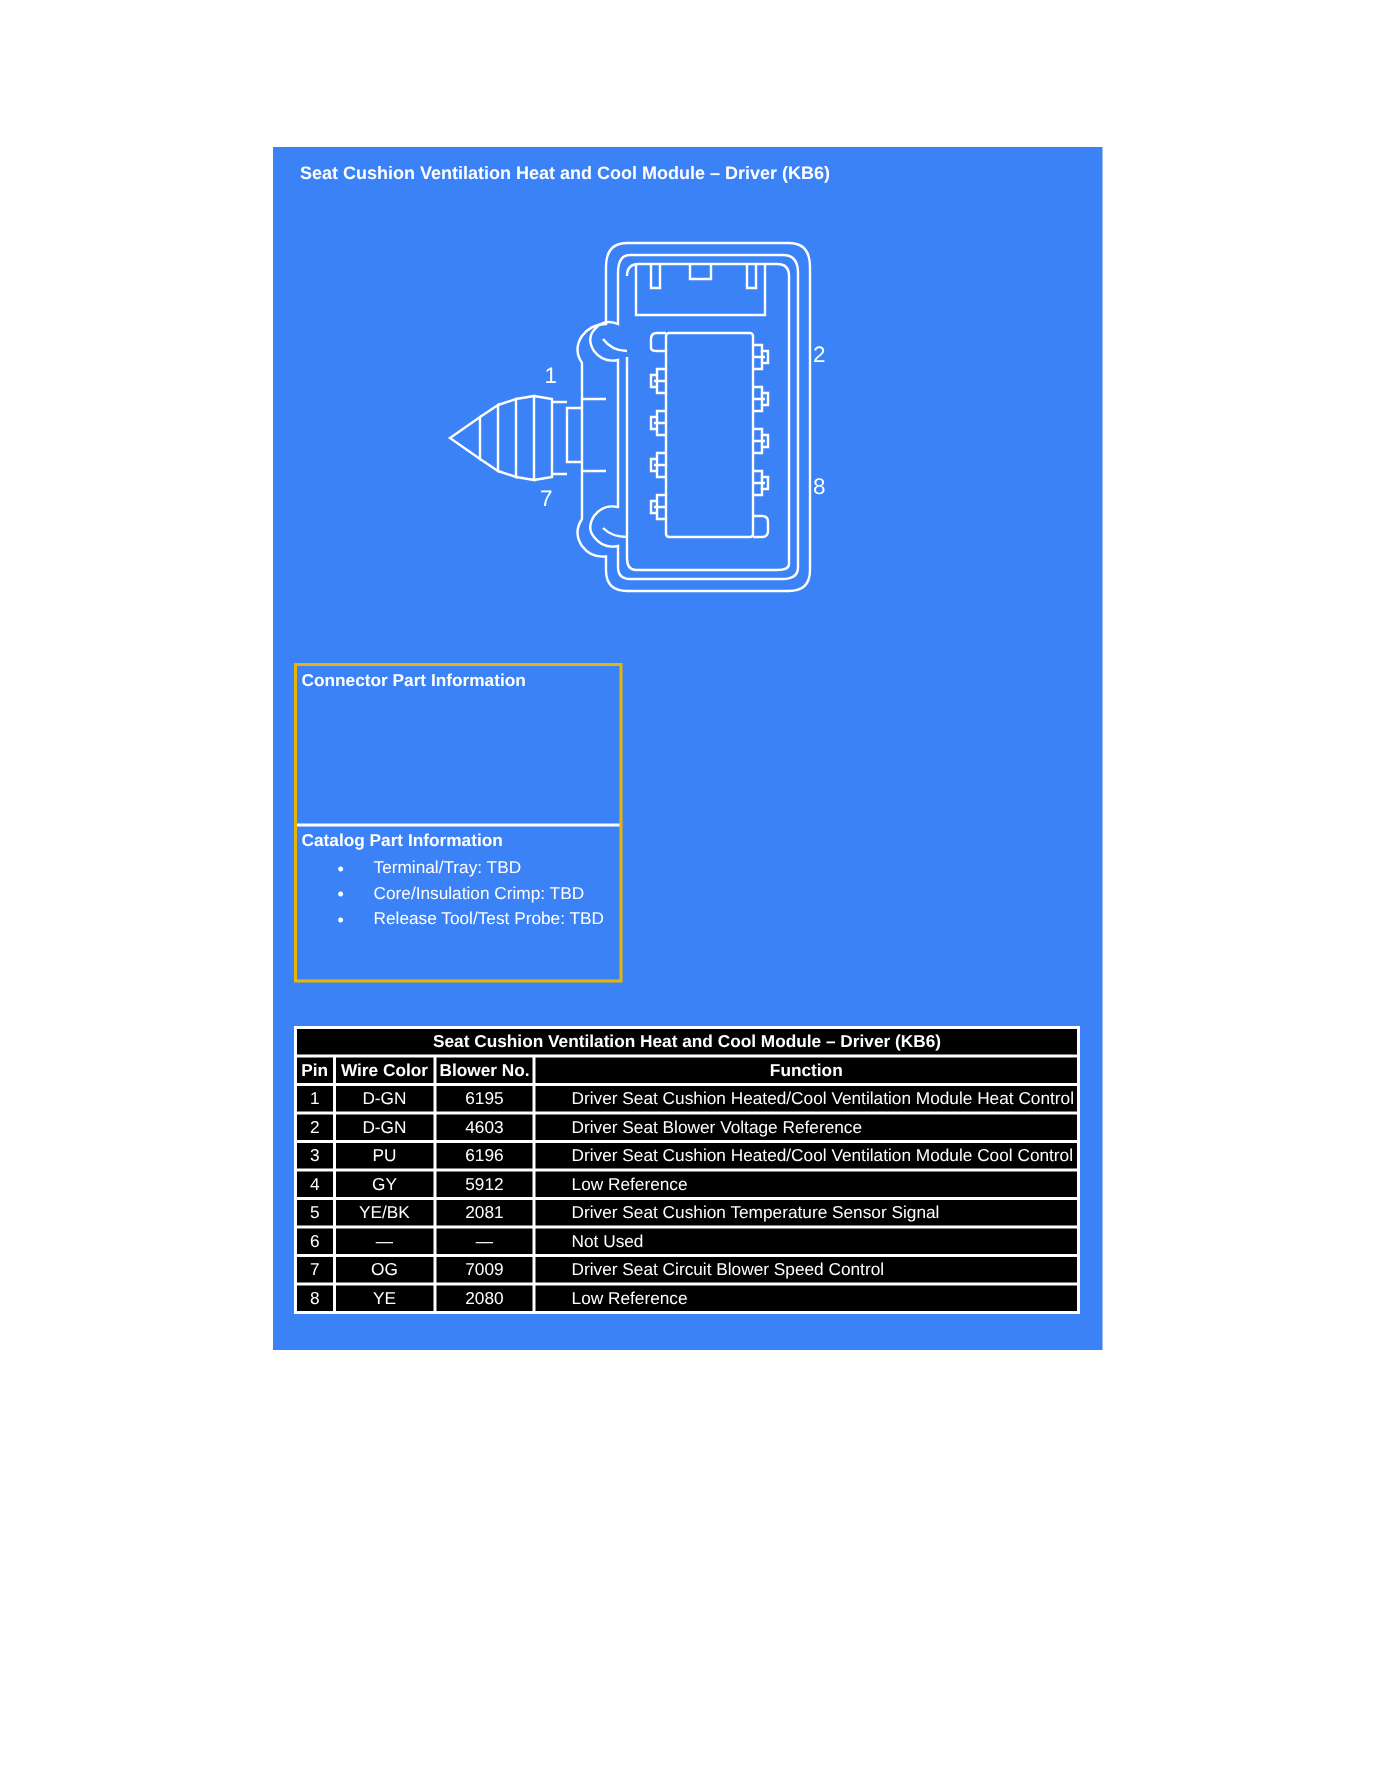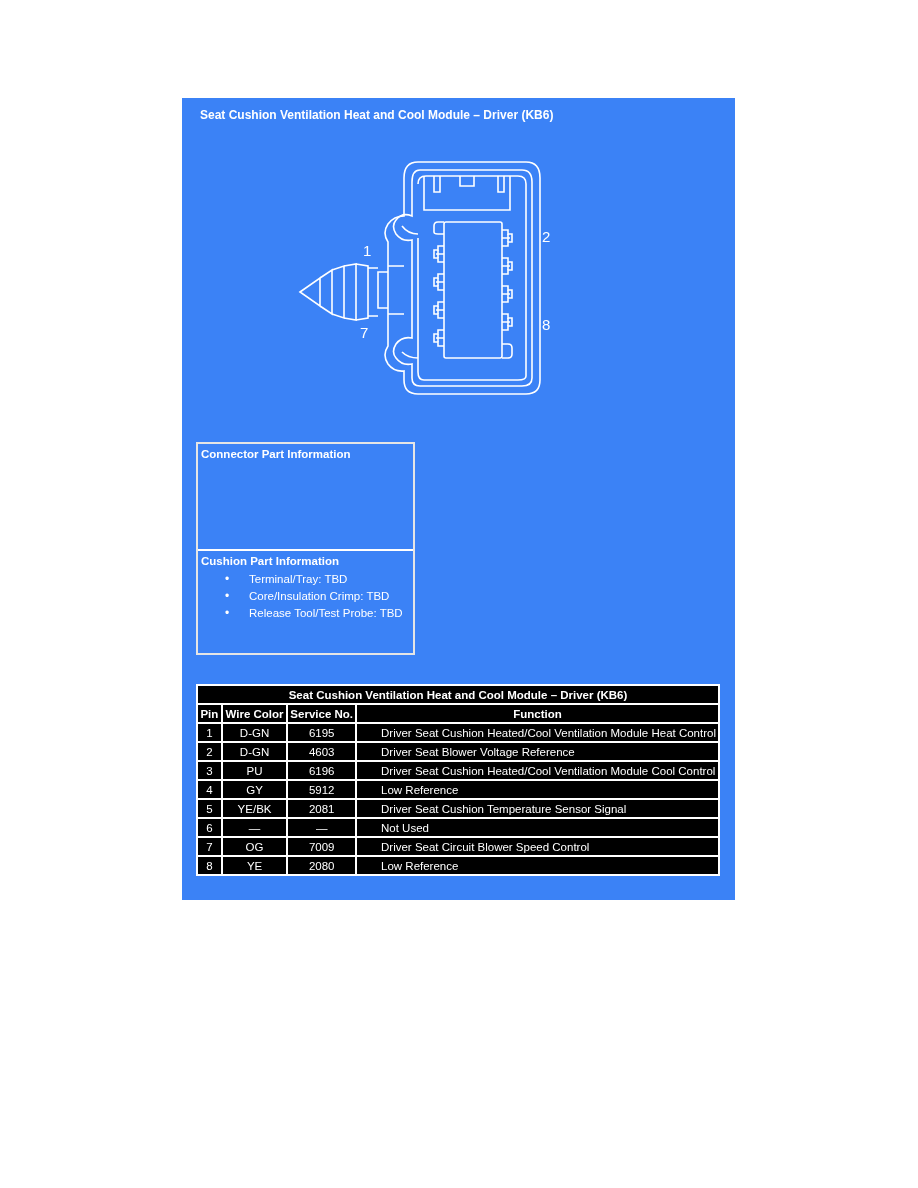--- a/index.html
+++ b/index.html
@@ -5,21 +5,21 @@
   html, body { margin: 0; padding: 0; background: #ffffff; }
   body { width: 918px; height: 1188px; position: relative; overflow: hidden;
          font-family: "Liberation Sans", sans-serif; }
   .panel { position: absolute; left: 182px; top: 98px; width: 553px; height: 802px;
            background: #3b82f6; color: #ffffff; }
   .panel-title { position: absolute; left: 18px; top: 10px; font-size: 12px; font-weight: bold;
                  color: #ffffff; white-space: nowrap; }
   .diagram { position: absolute; left: 108px; top: 60px; width: 280px; height: 250px; }
   .pin-label { position: absolute; font-size: 15px; color: #ffffff; }
   .infobox { position: absolute; left: 14px; top: 344px; width: 219px; height: 213px;
-             border: 2px solid #e5e5e5; box-sizing: border-box; text-decoration: underline; }
+             border: 2px solid #eab308; box-sizing: border-box; text-decoration: underline; }
   .info-section { position: relative; box-sizing: border-box; }
   .info-section.first { height: 107px; border-bottom: 2px solid #ffffff; }
   .info-head { position: absolute; left: 3px; top: 4px; font-size: 11.5px; font-weight: bold; white-space: nowrap; }
   .info-list { position: absolute; left: 0; top: 38px; margin: 0; padding: 0; list-style: none; }
   .info-list li { position: relative; font-size: 11.5px; line-height: 17px; padding-left: 51px; white-space: nowrap; }
   .info-list li::before { content: "\2022"; position: absolute; left: 27px; top: 0; font-size: 12px; }
   table.pins { position: absolute; left: 14px; top: 586px; width: 524px;
                border-collapse: separate; border-spacing: 2px; background: #ffffff;
                font-size: 11.5px; }
   table.pins td, table.pins th { background: #000000; color: #ffffff; height: 17px; padding: 0 2px;
@@ -92,38 +92,38 @@
     <span class="pin-label" style="left:252px;top:70px;">2</span>
     <span class="pin-label" style="left:70px;top:166px;">7</span>
     <span class="pin-label" style="left:252px;top:158px;">8</span>
   </div>
 
   <div class="infobox">
     <div class="info-section first">
       <div class="info-head">Connector Part Information</div>
     </div>
     <div class="info-section">
-      <div class="info-head">Cushion Part Information</div>
+      <div class="info-head">Catalog Part Information</div>
       <ul class="info-list" style="top:20px;">
         <li>Terminal/Tray: TBD</li>
         <li>Core/Insulation Crimp: TBD</li>
         <li>Release Tool/Test Probe: TBD</li>
       </ul>
     </div>
   </div>
 
   <table class="pins">
     <tbody>
         <tr class="title-row">
       <th colspan="4">Seat Cushion Ventilation Heat and Cool Module – Driver (KB6)</th>
     </tr>
     <tr>
       <th style="width:20px;">Pin</th>
       <th style="width:62px;">Wire Color</th>
-      <th style="width:60px;">Service No.</th>
+      <th style="width:60px;">Blower No.</th>
       <th>Function</th>
     </tr>
     <tr>
       <td class="c">1</td>
       <td class="c">D-GN</td>
       <td class="c">6195</td>
       <td class="l">Driver Seat Cushion Heated/Cool Ventilation Module Heat Control</td>
     </tr>
     <tr>
       <td class="c">2</td>

